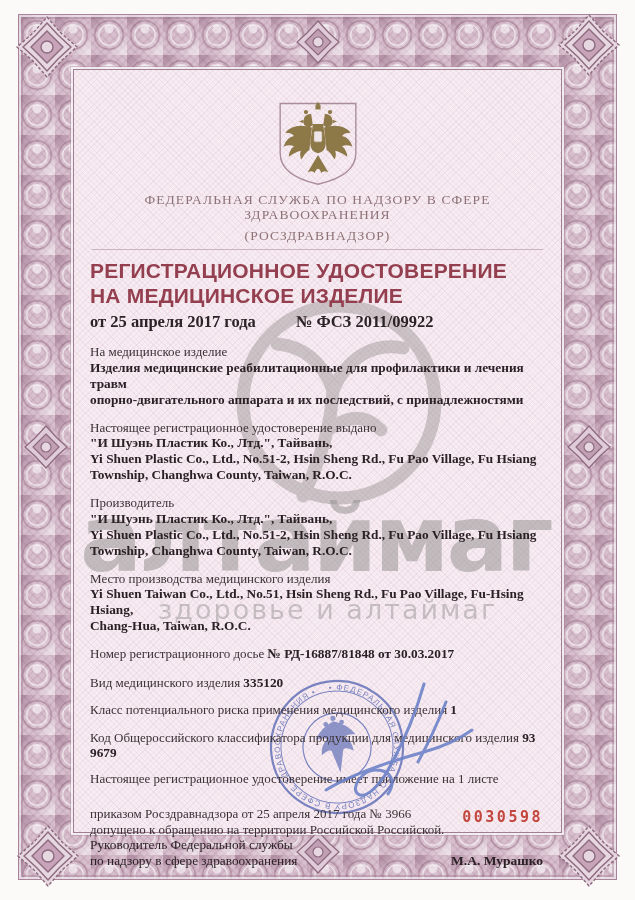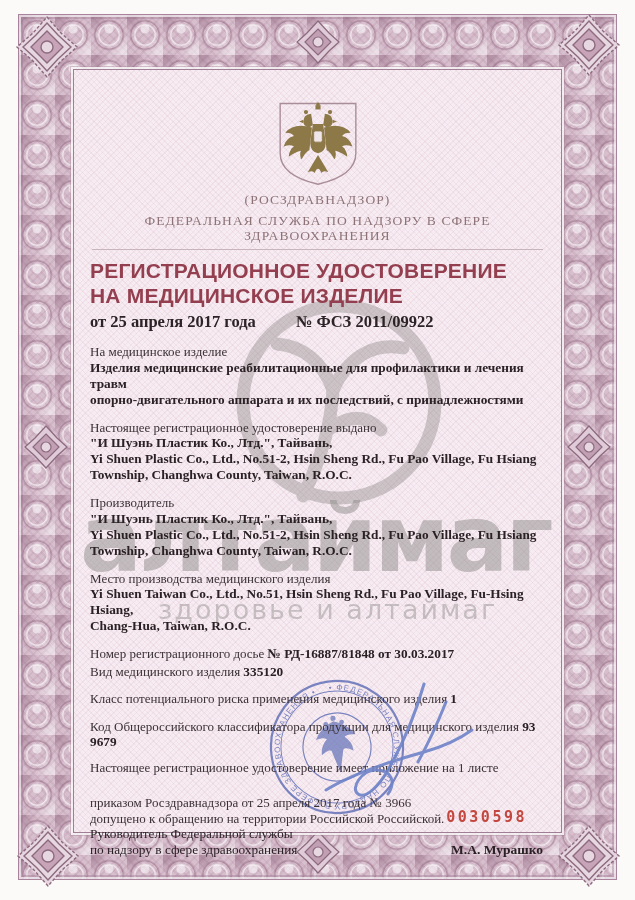--- a/index.html
+++ b/index.html
@@ -67,21 +67,21 @@
   .sec .b{font-weight:700;font-size:13.3px;line-height:16px;color:#2a2125;}
   .kv{margin-top:12px;font-size:13px;}
   .kv b{font-size:13.3px;color:#2a2125;}
   .footer{position:relative;margin-top:20px;height:86px;font-size:13px;}
   .footer .bold{font-weight:400;font-size:13.3px;line-height:16px;color:#2a2125;}
   .signer-name{position:absolute;right:2px;top:47px;font-weight:700;font-size:13.5px;color:#2a2125;}
   
   .stamp{position:absolute;left:193px;top:607px;z-index:1;opacity:.8;transform:rotate(-8deg);}
   .sig{position:absolute;left:222px;top:608px;z-index:3;opacity:.9;}
   .serial{
-    position:absolute;right:34px;top:738px;z-index:3;
+    position:absolute;right:18px;top:738px;z-index:3;
     font-family:"DejaVu Sans Mono","Liberation Mono",monospace;
     font-weight:700;font-size:15px;letter-spacing:2.5px;color:#c3473e;
   }
 </style>
 </head>
 <body>
 
 <div class="page">
   <div class="frame">
 
@@ -209,22 +209,22 @@
             <path d="M44 28 h12 l3 22 q0 10 -9 12 q-9 -2 -9 -12 z"></path>
             <path d="M43 32 Q22 26 12 38 q8 0 10 4 q-9 2 -12 12 q8 -3 12 0 q-6 5 -6 12 q8 -6 14 -7 q-2 6 1 10 q4 -8 9 -11 z"></path>
             <path d="M57 32 Q78 26 88 38 q-8 0 -10 4 q9 2 12 12 q-8 -3 -12 0 q6 5 6 12 q-8 -6 -14 -7 q2 6 -1 10 q-4 -8 -9 -11 z"></path>
             <path d="M50 64 l-12 20 q6 -3 8 1 q2 -5 4 -5 q2 0 4 5 q2 -4 8 -1 z"></path>
             <circle cx="22" cy="58" r="3"></circle>
               <circle cx="78" cy="58" r="3"></circle>
           </g>
           <rect x="45" y="36" width="10" height="13" rx="2" fill="#efe6e9" stroke="#8d7848" stroke-width="1"></rect>
         </svg>
 
+        <div class="agency">ФЕДЕРАЛЬНАЯ СЛУЖБА ПО НАДЗОРУ В СФЕРЕ ЗДРАВООХРАНЕНИЯ</div>
         <div class="agency">(РОСЗДРАВНАДЗОР)</div>
-        <div class="agency">ФЕДЕРАЛЬНАЯ СЛУЖБА ПО НАДЗОРУ В СФЕРЕ ЗДРАВООХРАНЕНИЯ</div>
         <hr class="divider">
 
         <div class="title">
           <div>РЕГИСТРАЦИОННОЕ УДОСТОВЕРЕНИЕ</div>
           <div>НА МЕДИЦИНСКОЕ ИЗДЕЛИЕ</div>
         </div>
         <div class="dateline">
           <span>от  25 апреля 2017 года</span>
           <span>№  ФСЗ 2011/09922</span>
         </div>
@@ -249,21 +249,21 @@
           <p class="b">Township, Changhwa County, Taiwan, R.O.C.</p>
         </div>
 
         <div class="sec">
           <p class="lbl">Место производства медицинского изделия</p>
           <p class="b">Yi Shuen Taiwan Co., Ltd., No.51, Hsin Sheng Rd., Fu Pao Village, Fu-Hsing Hsiang,</p>
           <p class="b">Chang-Hua, Taiwan, R.O.C.</p>
         </div>
 
         <p class="kv"><span>Номер регистрационного досье </span><b>№ РД-16887/81848 от 30.03.2017</b></p>
-        <p class="kv" style="margin-top:2px"><span>Вид медицинского изделия </span><b>335120</b></p>
+        <p class="kv" style="margin-top:13px"><span>Вид медицинского изделия </span><b>335120</b></p>
         <p class="kv"><span>Класс потенциального риска применения медицинского изделия </span><b>1</b></p>
         <p class="kv"><span>Код Общероссийского классификатора продукции для медицинского изделия </span><b>93 9679</b></p>
         <p class="kv" style="margin-top:10px">Настоящее регистрационное удостоверение имеет приложение на 1 листе</p>
 
         <div class="footer">
           <p>приказом Росздравнадзора от 25 апреля 2017 года № 3966</p>
           <p>допущено к обращению на территории Российской Российской.</p>
           <p class="bold">Руководитель Федеральной службы</p>
           <p class="bold">по надзору в сфере здравоохранения</p>
           <span class="signer-name">М.А. Мурашко</span>

